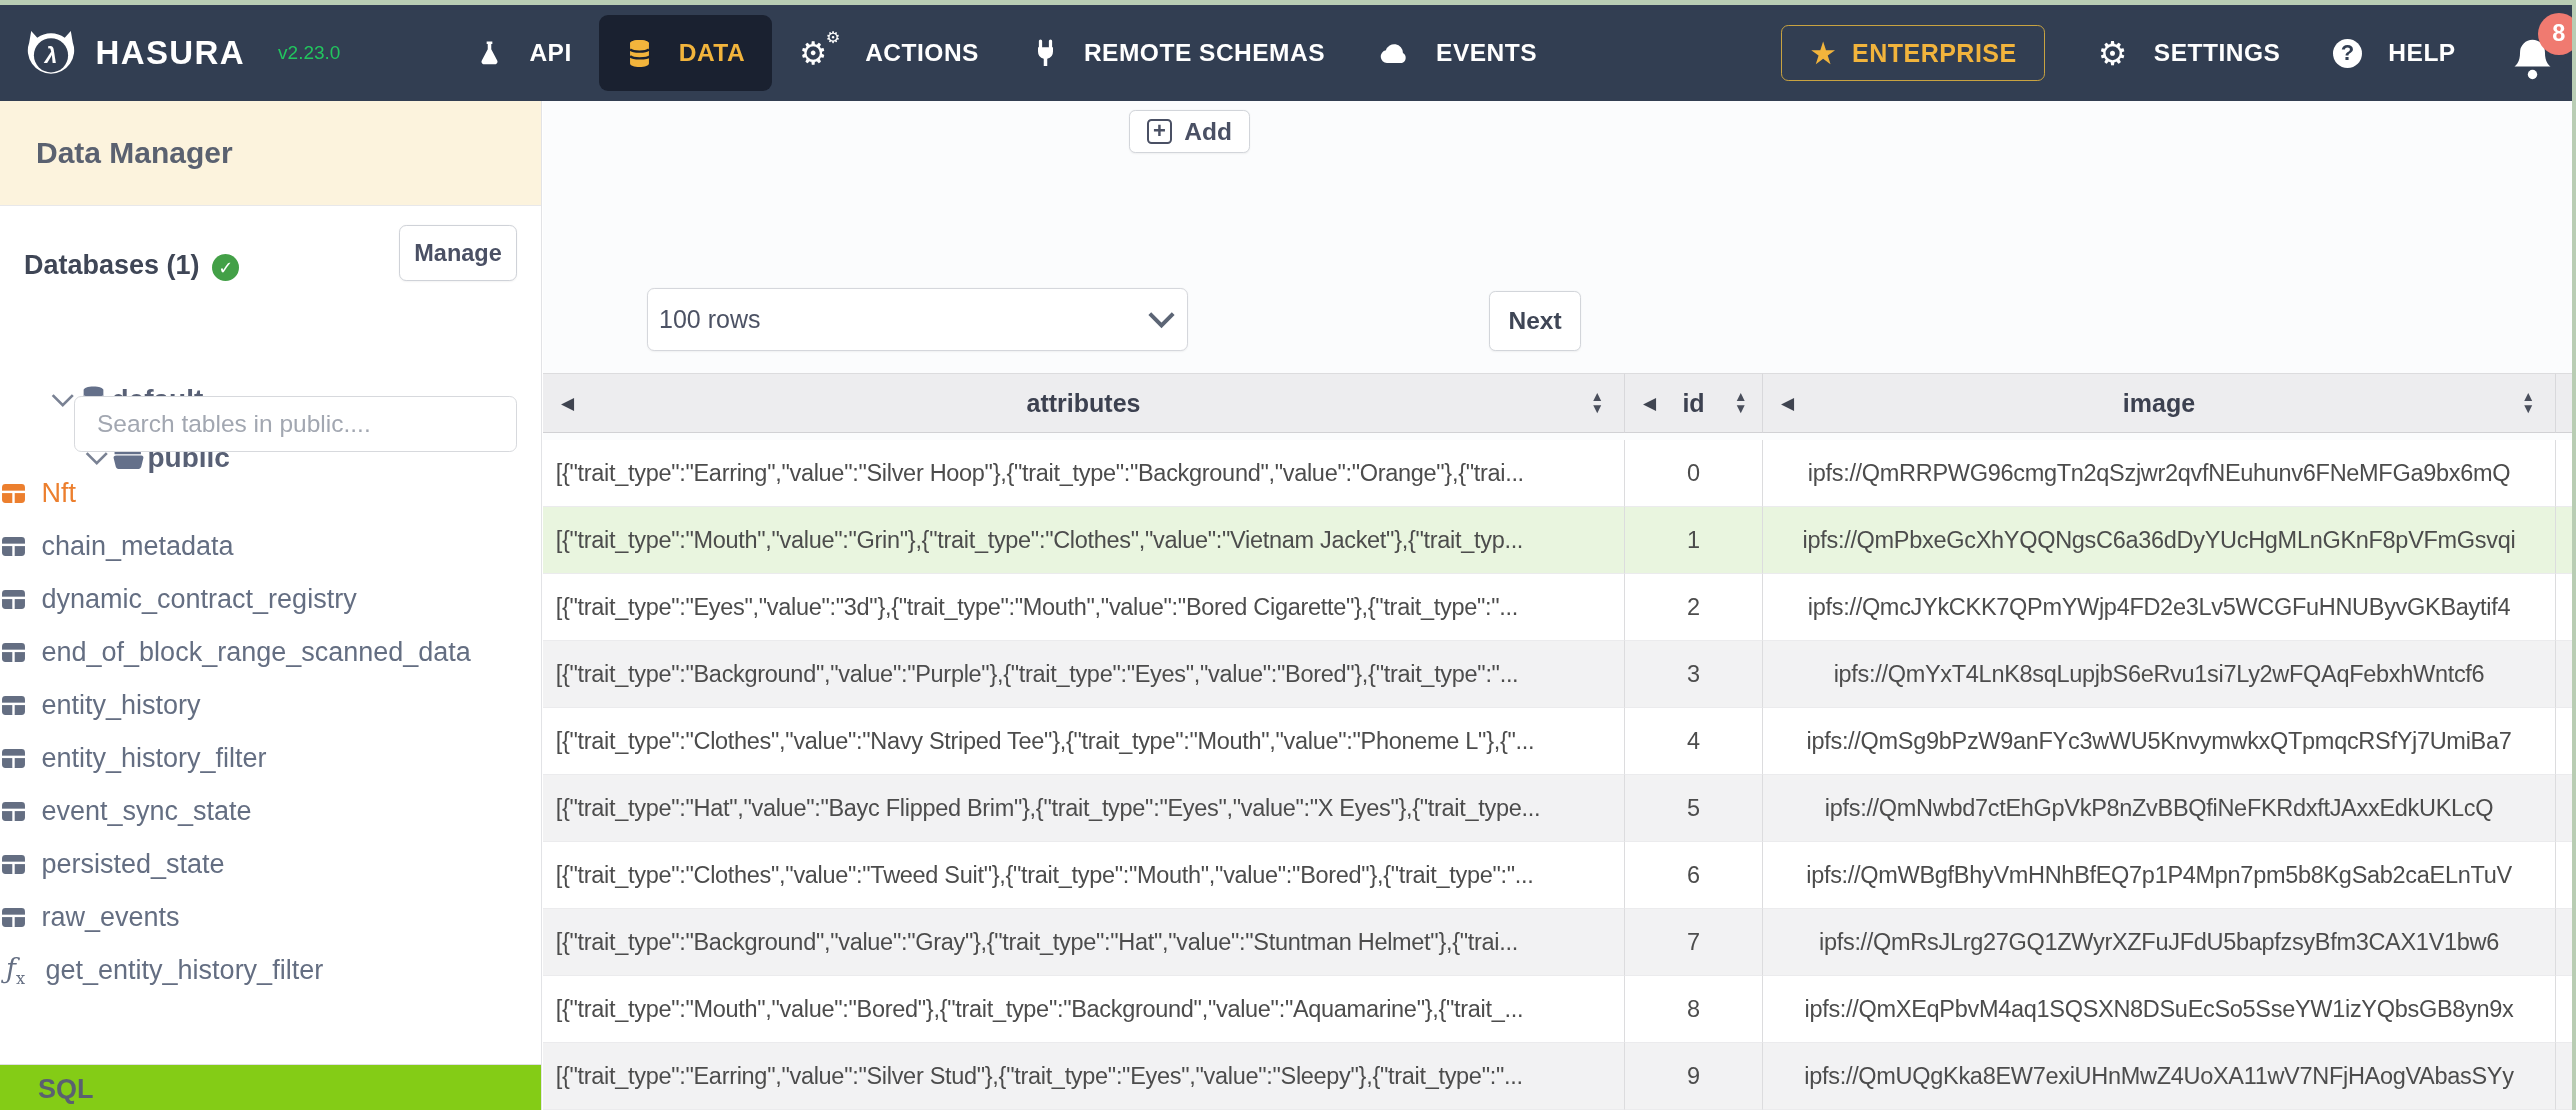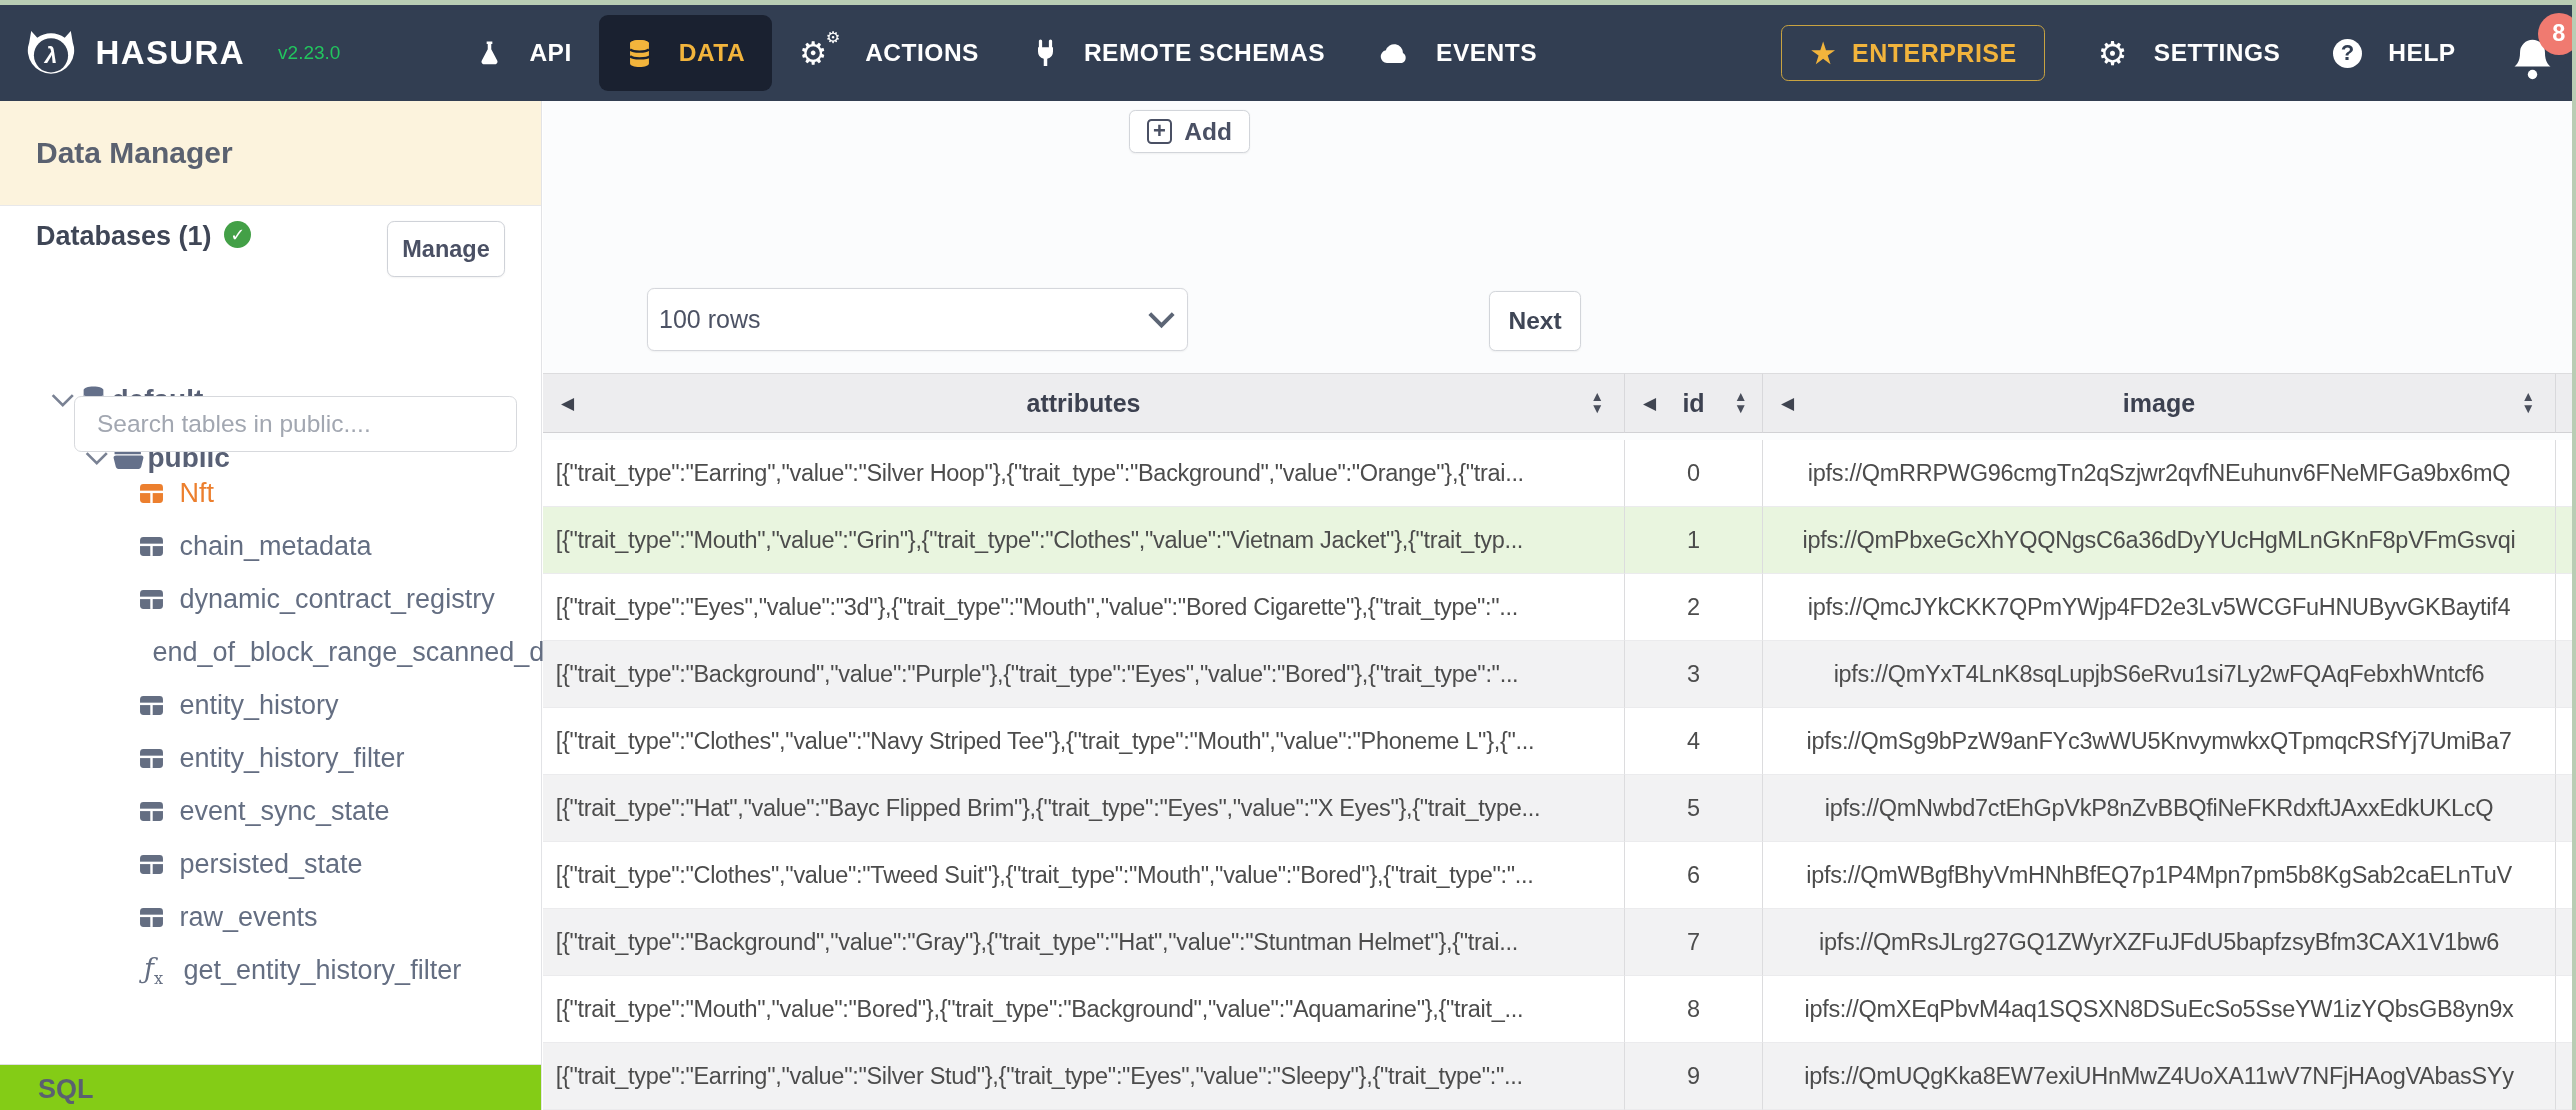--- a/index.html
+++ b/index.html
@@ -38,38 +38,38 @@
   .notif-badge { position:absolute; right:-20px; top:-9px; width:42px; height:42px; border-radius:50%;
                  background:var(--notification-red,#f07a70); color:#fff; font-size:23.5px; font-weight:bold;
                  display:flex; align-items:center; justify-content:center; }
 
   
   .sidebar { position:absolute; left:0; top:101px; width:542px; height:1009px; background:#fff;
              border-right:0.9px solid #e2e3e6; }
   .sb-header { position:absolute; left:0; top:0; width:100%; height:105px; background:#fcf3dd;
                border-bottom:0.9px solid #e8e8ea; display:flex; align-items:center; padding-left:36px; }
   .sb-title { font-size:30px; font-weight:bold; color:#5a6170; }
-  .db-row { position:absolute; left:0; top:120px; width:100%; height:60px; display:flex; align-items:flex-start; padding:0 36px; }
+  .db-row { position:absolute; left:0; top:120px; width:100%; height:60px; display:flex; align-items:flex-end; padding:0 24px; }
   .db-label { font-size:27px; font-weight:bold; color:#3f4656; }
   .check-circle { width:27px; height:27px; border-radius:50%; background:#43a047; color:#fff; font-size:18px;
                   font-weight:bold; display:flex; align-items:center; justify-content:center; margin-left:12.7px; }
   .manage-btn { margin-left:auto; width:118px; height:56px; background:#fff; border:0.9px solid #cfd2d8; border-radius:7.2px;
                 font-size:23.5px; font-weight:bold; color:#4a5064; display:flex; align-items:center; justify-content:center;
                 box-shadow:0 0.9px 1.8px rgba(0,0,0,.05); cursor:pointer; }
   .tree-row { position:absolute; display:flex; align-items:center; gap:4px; cursor:pointer; }
   .tree-default { left:51px; top:283px; }
   .tree-public { left:85px; top:341px; }
   .tree-label { font-size:28px; font-weight:bold; color:#586075; }
   .chev-icon { color:#7a8294; display:flex; }
   .sb-search { position:absolute; left:74px; top:295px; width:443px; height:56px; border:0.9px solid #d7d9dd; border-radius:7.2px;
                font-size:24.5px; color:#4a5064; padding:0 22px; outline:none; background:#fff;
                font-family:"Liberation Sans","DejaVu Sans",sans-serif; }
   .sb-search::placeholder { color:#a2a7b1; }
   .table-list { position:absolute; left:0; top:366px; width:100%; }
-  .tbl-item { position:relative; height:53px; display:flex; align-items:center; gap:14.5px; padding-left:138px;
+  .tbl-item { position:relative; height:53px; display:flex; align-items:center; gap:14.5px; 
               color:#646e82; cursor:pointer; }
   .tbl-item .tbl-label { font-size:27px; color:#646e82; white-space:nowrap; }
   .tbl-item.active { color:var(--active-table-orange,#ec7f2e); }
   .tbl-item.active .tbl-label { color:var(--active-table-orange,#ec7f2e); }
   .fx-icon { font-size:27px; font-style:italic; color:#646e82; width:31px; text-align:center; font-family:"DejaVu Serif",serif; }
   .fx-icon sub { font-size:16.3px; font-style:normal; }
   .sb-footer { position:absolute; left:0; top:963px; width:100%; height:46px; background:#84cc16; border-top:0.9px solid #dfdfe2; }
   .sb-footer-label { position:absolute; left:38px; top:9px; font-size:27px; font-weight:bold; color:#5a6170; }
 
   

